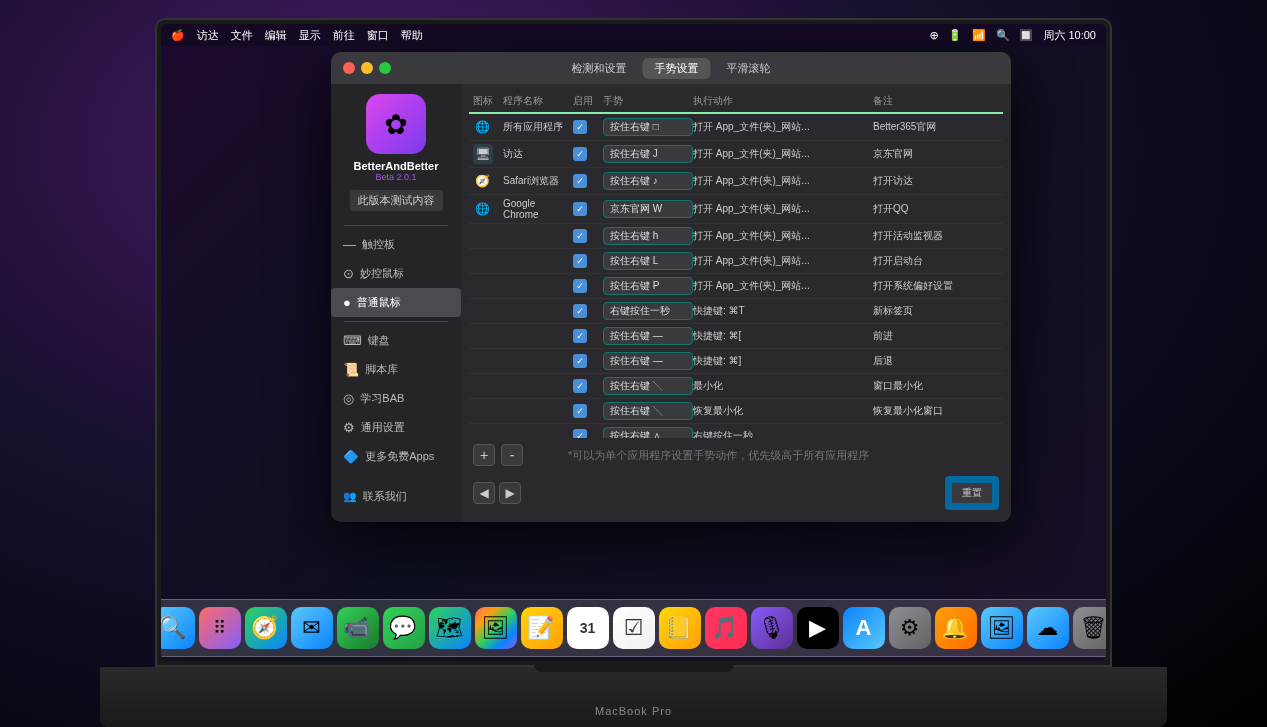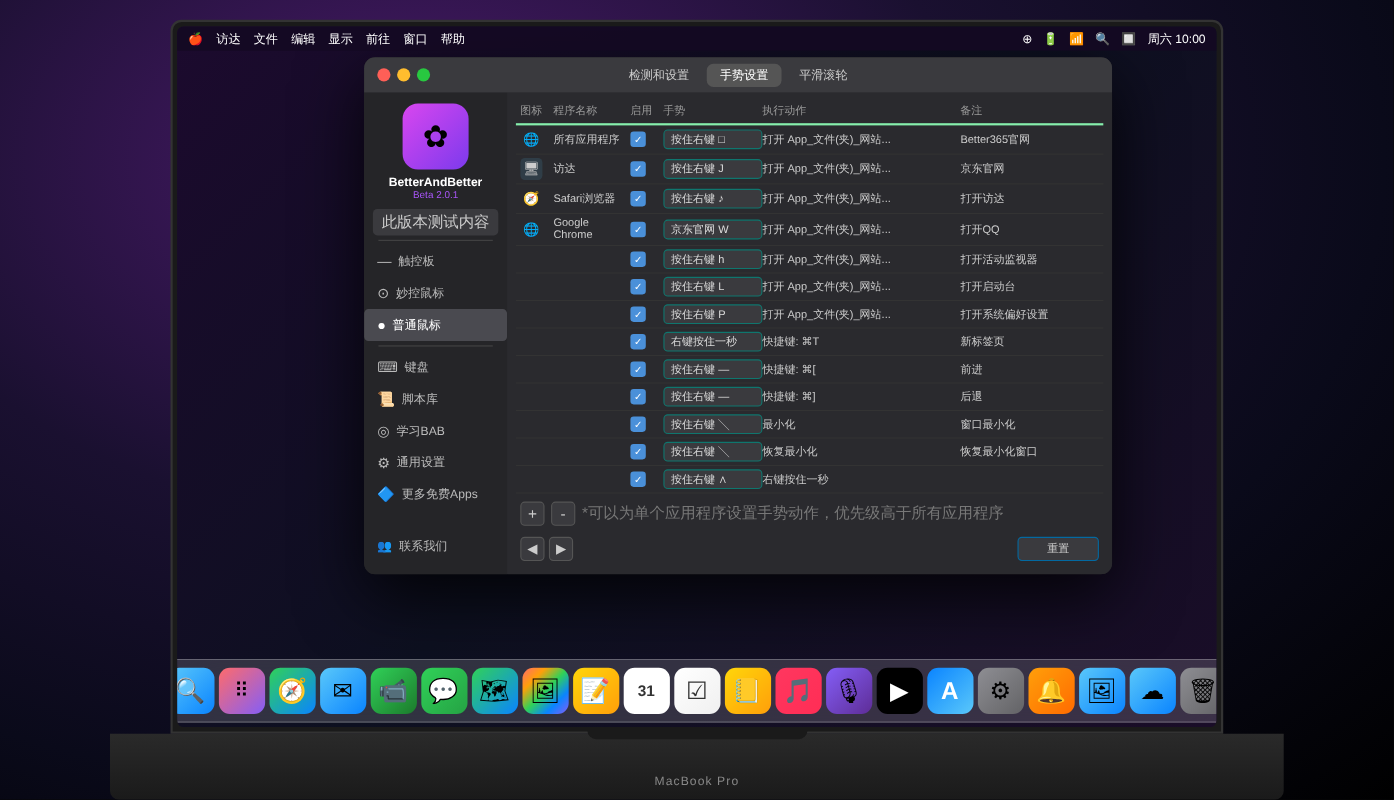--- a/index.html
+++ b/index.html
@@ -179,25 +179,26 @@
       text-align: center;
     }
     .sidebar-version {
       color: #a855f7;
       font-size: 9px;
       margin-bottom: 8px;
     }
     .sidebar-trial-btn {
       background: #3a3a3e;
       color: #ccc;
-      font-size: 14px;
+      font-size: 11px;
       padding: 3px 8px;
       border-radius: 4px;
       border: none;
       cursor: pointer;
+      margin-bottom: 10px;
       font-family: Liberation Mono, monospace;
     }
     .sidebar-divider {
       width: 80%;
       height: 1px;
       background: #444;
       margin: 4px 0;
     }
     .sidebar-item {
       width: 100%;
@@ -306,23 +307,24 @@
       border: 1px solid #555;
       border-radius: 4px;
       color: #ccc;
       font-size: 14px;
       display: flex;
       align-items: center;
       justify-content: center;
       cursor: pointer;
     }
     .table-note {
-      font-size: 14px;
+      font-size: 11px;
       color: #777;
       flex: 1;
+      margin-left: 39px;
     }
 
     .action-bar {
       display: flex;
       justify-content: space-between;
       align-items: center;
       padding: 4px;
     }
     .nav-btns {
       display: flex;
@@ -336,25 +338,25 @@
       border-radius: 4px;
       color: #ccc;
       font-size: 12px;
       display: flex;
       align-items: center;
       justify-content: center;
       cursor: pointer;
     }
     .reset-btn {
       background: #3a3a3e;
-      border: 1px solid #0369a1;
+      border: 7px solid #0369a1;
       border-radius: 4px;
       color: #ccc;
       font-size: 10px;
-      padding: 3px 26px;
+      padding: 3px 10px;
       cursor: pointer;
     }
 
     
     .macbook-bottom {
       position: absolute;
       bottom: 0;
       left: 100px;
       right: 100px;
       height: 60px;

